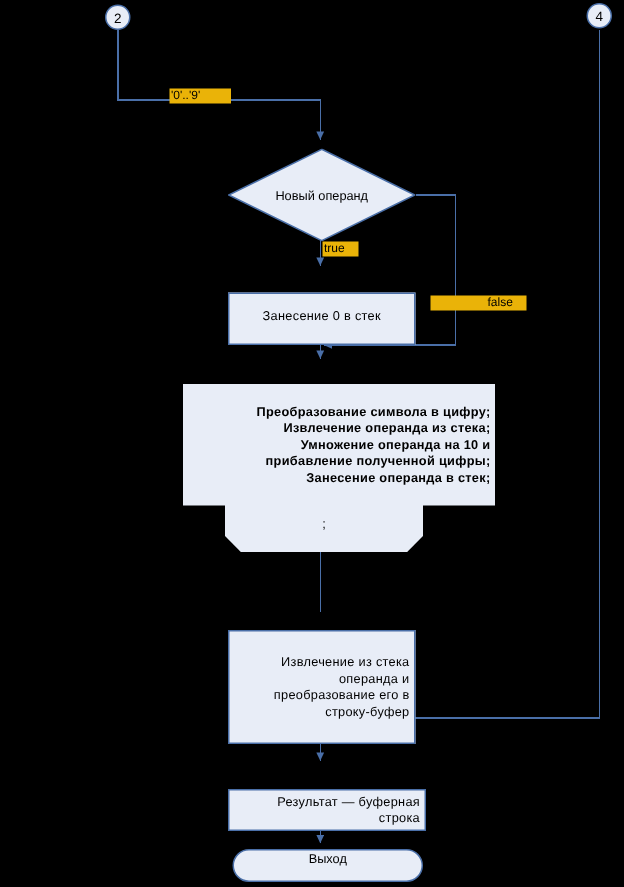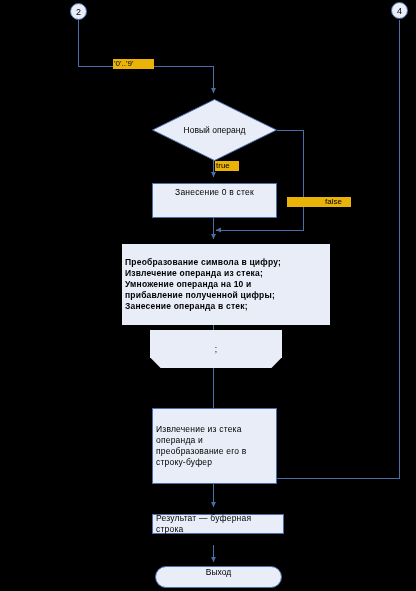--- a/index.html
+++ b/index.html
@@ -23,27 +23,28 @@
     height: 591px;
     pointer-events: none;
   }
   .node {
     position: absolute;
     box-sizing: border-box;
     background: #e8edf7;
     border: 1px solid #4a6fa8;
     color: #000000;
     display: flex;
-    align-items: flex-start;
+    align-items: flex-end;
     justify-content: center;
     text-align: center;
     font-size: 8.5px;
     line-height: 11px;
     letter-spacing: 0.2px;
-    padding: 3px 3px;
+    padding: 13px 3px;
+    margin-top: 12px;
   }
   .node.noborder {
     border: none;
   }
   
   .edge-label {
     position: absolute;
     background: #eab308;
     color: #000000;
     font-size: 8px;

